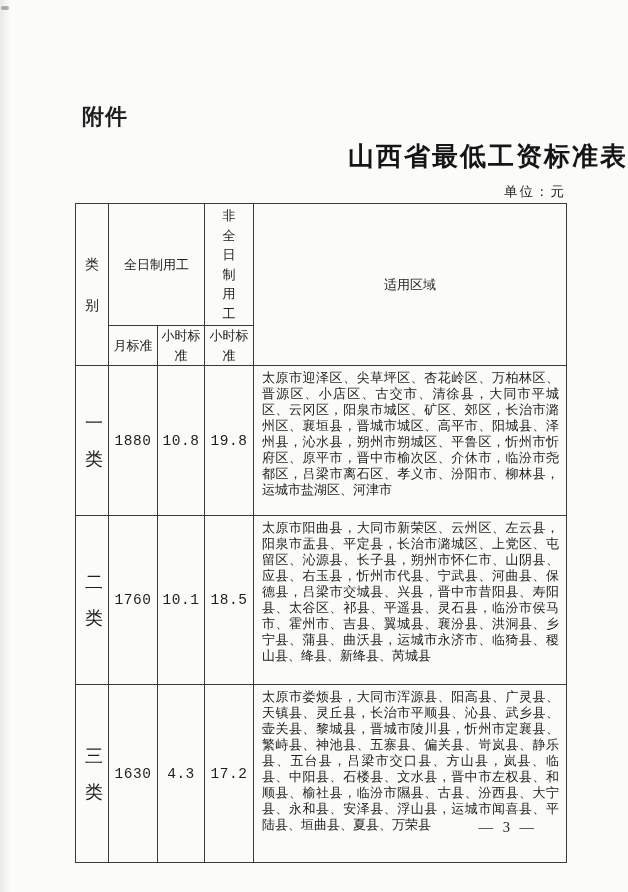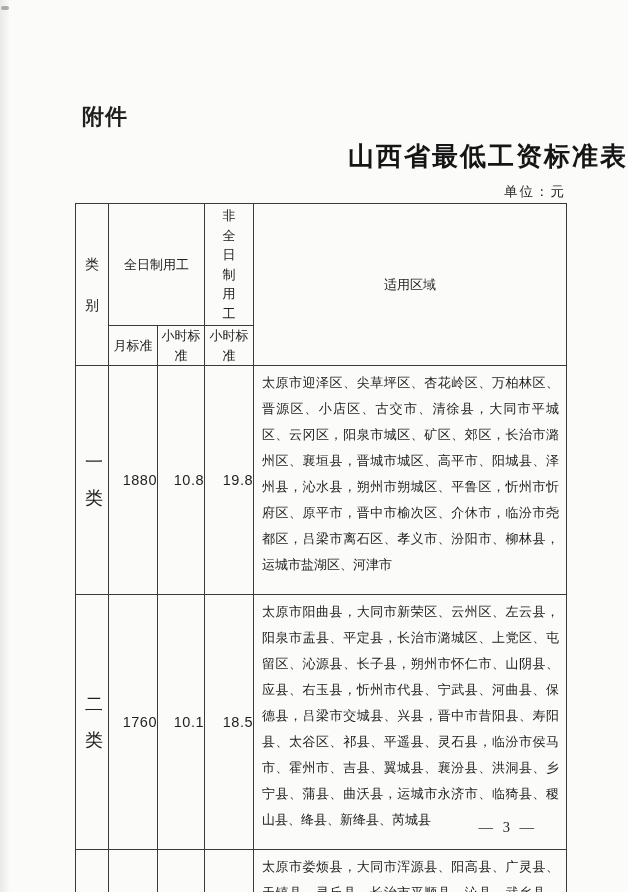--- a/index.html
+++ b/index.html
@@ -68,28 +68,27 @@
   tr.body-row-1 { height: 150px; }
   tr.body-row-2 { height: 169px; }
   tr.body-row-3 { height: 178px; }
 
   td.cell-category {
     word-break: break-all; padding: 0 9px;
     font-size: 18px; line-height: 2.0; letter-spacing: 0;
   }
   td.cell-num {
     font-size: 14.5px; letter-spacing: .5px;
-    font-family: Liberation Sans, sans-serif;
-    text-align: right;
+    font-family: Liberation Mono, monospace;
   }
   td.cell-region {
     vertical-align: top;
     text-align: justify;
     text-justify: inter-character;
-    font-size: 13px; line-height: 26px;
+    font-size: 13px; line-height: 16px;
     padding: 4px 7px 16px 8px;
     color: #1c1c1c;
   }
   .page-number {
     position: absolute; top: 819px; right: 91px;
     font-size: 14.5px; letter-spacing: 3px;
   }
 </style>
 </head>
 <body>

